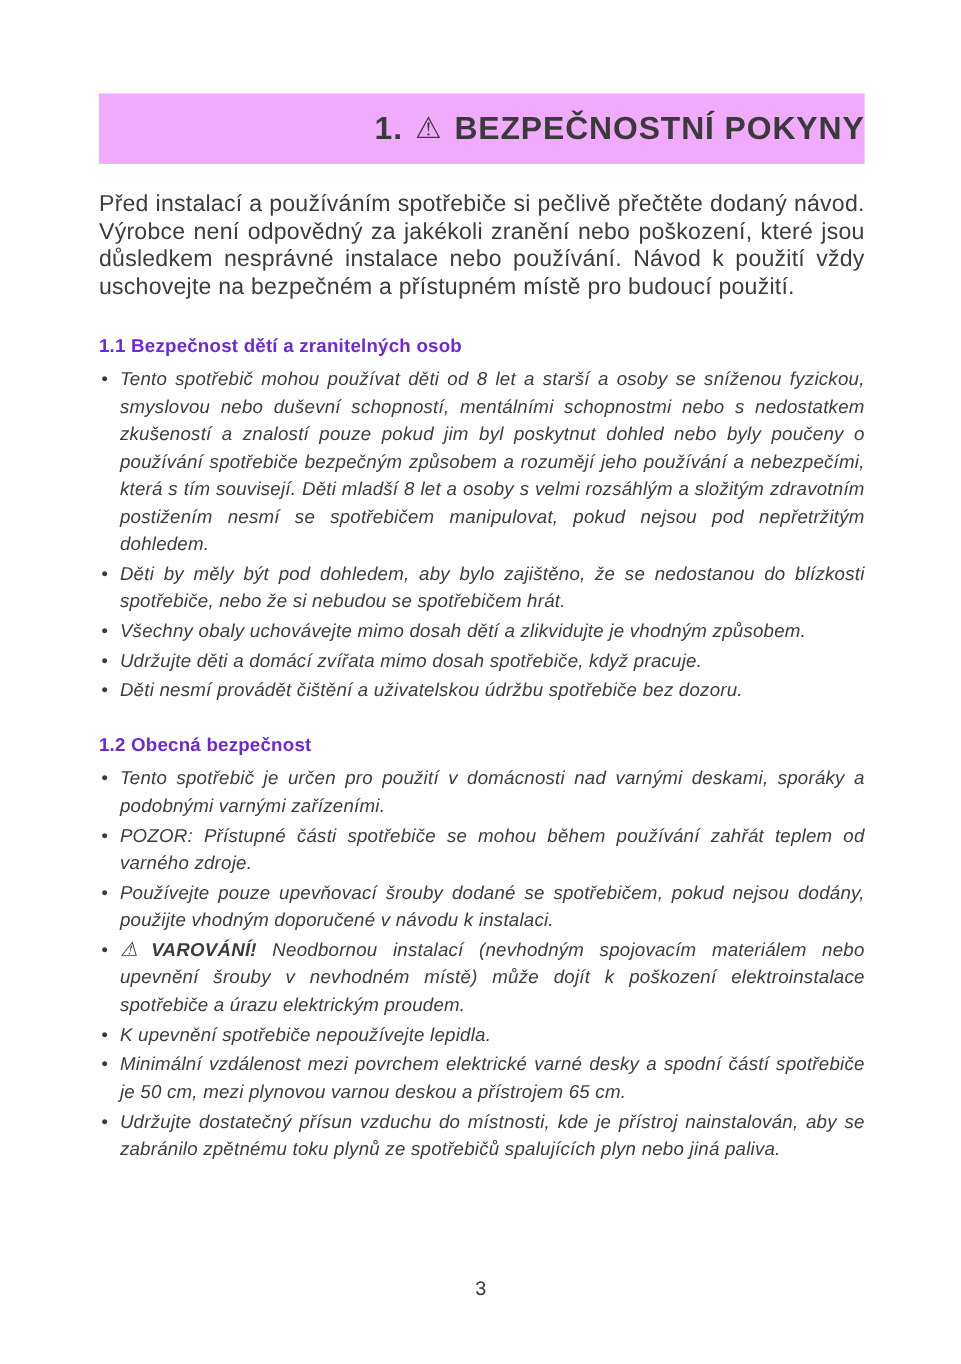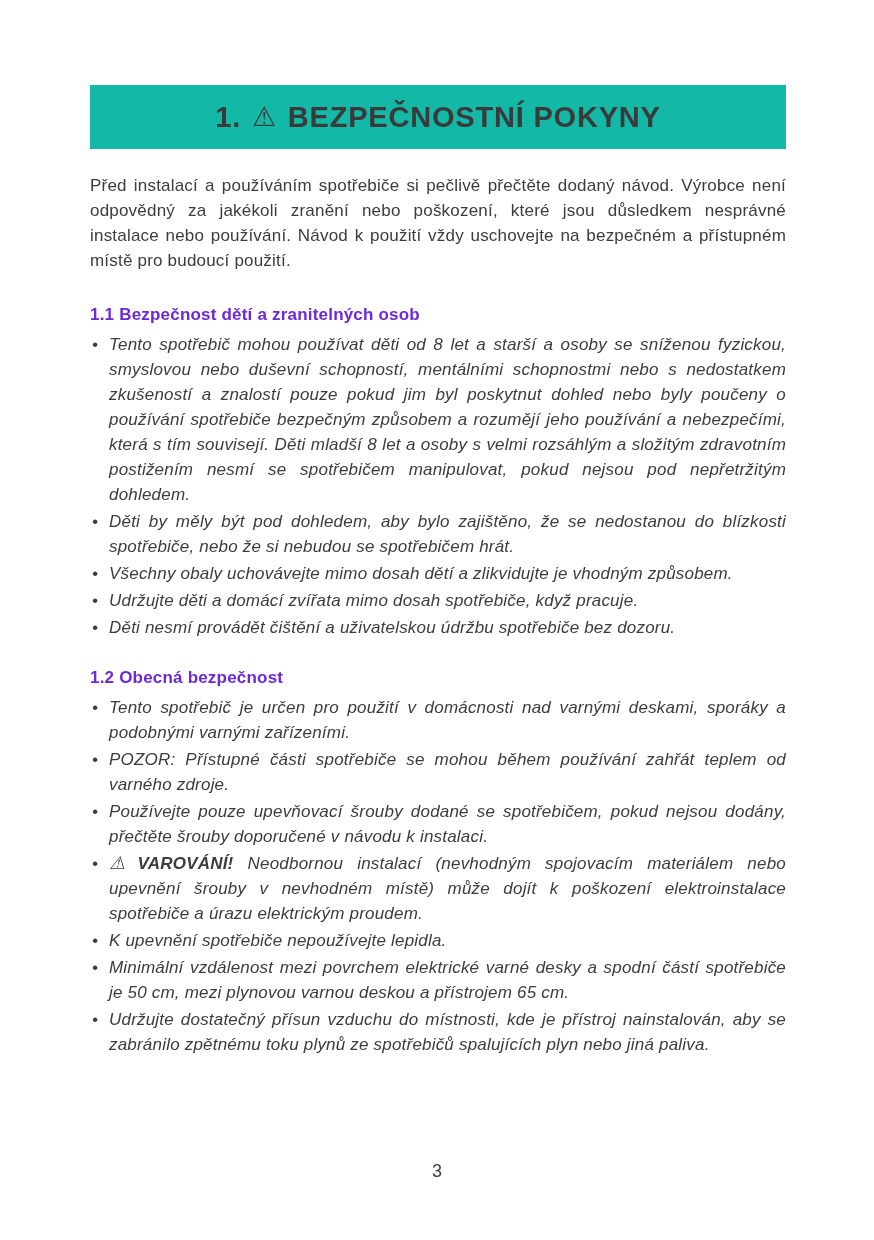--- a/index.html
+++ b/index.html
@@ -16,43 +16,43 @@
     overflow: hidden;
   }
   .page {
     position: relative;
     box-sizing: border-box;
     width: 874px;
     height: 1240px;
     padding: 85px 88px 0 90px;
   }
   .title-bar {
-    background: #14b8a6;
-    text-align: center;
+    background: #f0abfc;
+    text-align: right;
     padding: 15px 0 14px 0;
     margin-bottom: 24px;
   }
   .title-bar h1 {
     margin: 0;
     font-size: 29px;
     font-weight: bold;
     letter-spacing: 0.8px;
     color: #3a3a3a;
     line-height: 1.2;
   }
   .title-bar .warn-glyph {
     font-weight: normal;
     font-size: 27px;
     position: relative;
     top: -1px;
     padding: 0 2px;
   }
   .intro {
     text-align: justify;
-    font-size: 17px;
+    font-size: 21px;
     line-height: 25px;
     letter-spacing: 0.2px;
     margin: 0 0 32px 0;
   }
   h2.sub-heading {
     font-size: 17px;
     font-weight: bold;
     letter-spacing: 0.2px;
     margin: 28px 0 7px 0;
     color: #6d28d9;
@@ -113,21 +113,21 @@
         <li>Tento spotřebič mohou používat děti od 8 let a starší a osoby se sníženou fyzickou, smyslovou nebo duševní schopností, mentálními schopnostmi nebo s nedostatkem zkušeností a znalostí pouze pokud jim byl poskytnut dohled nebo byly poučeny o používání spotřebiče bezpečným způsobem a rozumějí jeho používání a nebezpečími, která s tím souvisejí. Děti mladší 8 let a osoby s velmi rozsáhlým a složitým zdravotním postižením nesmí se spotřebičem manipulovat, pokud nejsou pod nepřetržitým dohledem.</li>
         <li>Děti by měly být pod dohledem, aby bylo zajištěno, že se nedostanou do blízkosti spotřebiče, nebo že si nebudou se spotřebičem hrát.</li>
         <li>Všechny obaly uchovávejte mimo dosah dětí a zlikvidujte je vhodným způsobem.</li>
         <li>Udržujte děti a domácí zvířata mimo dosah spotřebiče, když pracuje.</li>
         <li>Děti nesmí provádět čištění a uživatelskou údržbu spotřebiče bez dozoru.</li>
       </ul>
       <h2 class="sub-heading">1.2 Obecná bezpečnost</h2>
       <ul class="bullets">
         <li>Tento spotřebič je určen pro použití v domácnosti nad varnými deskami, sporáky a podobnými varnými zařízeními.</li>
         <li>POZOR: Přístupné části spotřebiče se mohou během používání zahřát teplem od varného zdroje.</li>
-        <li>Používejte pouze upevňovací šrouby dodané se spotřebičem, pokud nejsou dodány, přečtěte šrouby doporučené v návodu k instalaci.</li>
+        <li>Používejte pouze upevňovací šrouby dodané se spotřebičem, pokud nejsou dodány, použijte vhodným doporučené v návodu k instalaci.</li>
         <li><span class="warn-inline">⚠</span><strong class="warn-label">VAROVÁNÍ!</strong> <span>Neodbornou instalací (nevhodným spojovacím materiálem nebo upevnění šrouby v nevhodném místě) může dojít k poškození elektroinstalace spotřebiče a úrazu elektrickým proudem.</span></li>
         <li>K upevnění spotřebiče nepoužívejte lepidla.</li>
         <li>Minimální vzdálenost mezi povrchem elektrické varné desky a spodní částí spotřebiče je 50 cm, mezi plynovou varnou deskou a přístrojem 65 cm.</li>
         <li>Udržujte dostatečný přísun vzduchu do místnosti, kde je přístroj nainstalován, aby se zabránilo zpětnému toku plynů ze spotřebičů spalujících plyn nebo jiná paliva.</li>
       </ul>
     </div>
 
   <div class="page-number">3</div>
 
 </div>

